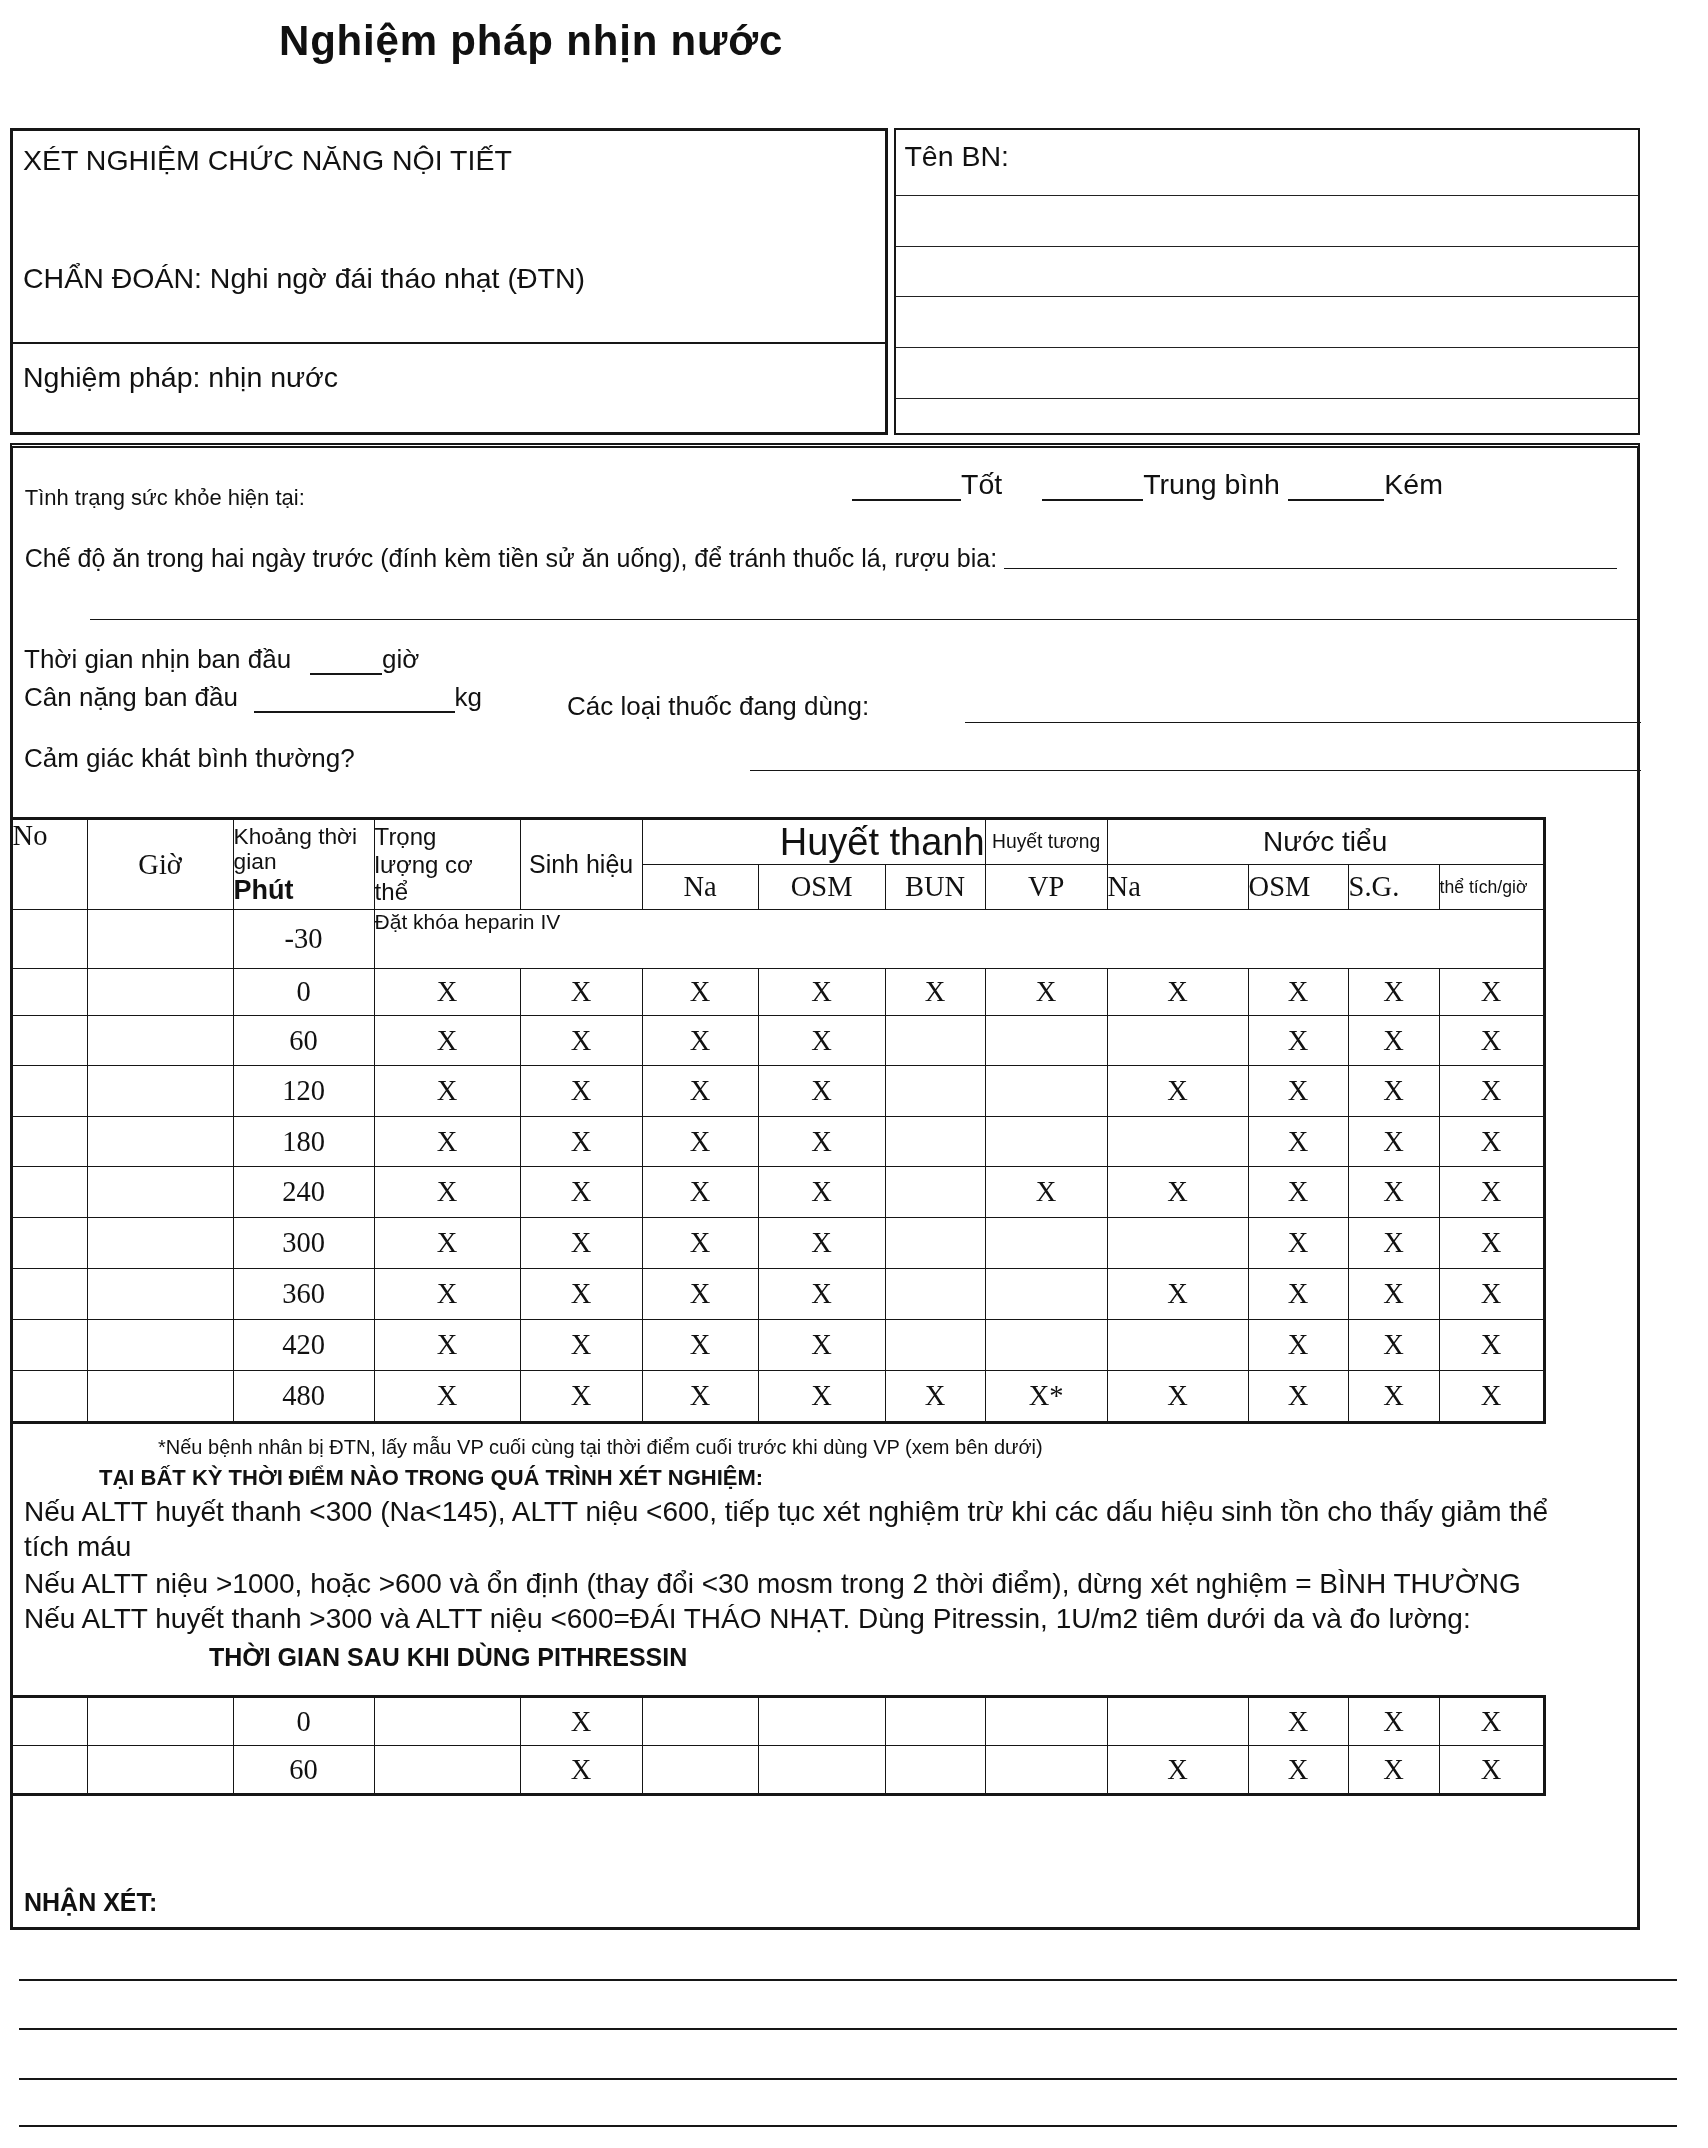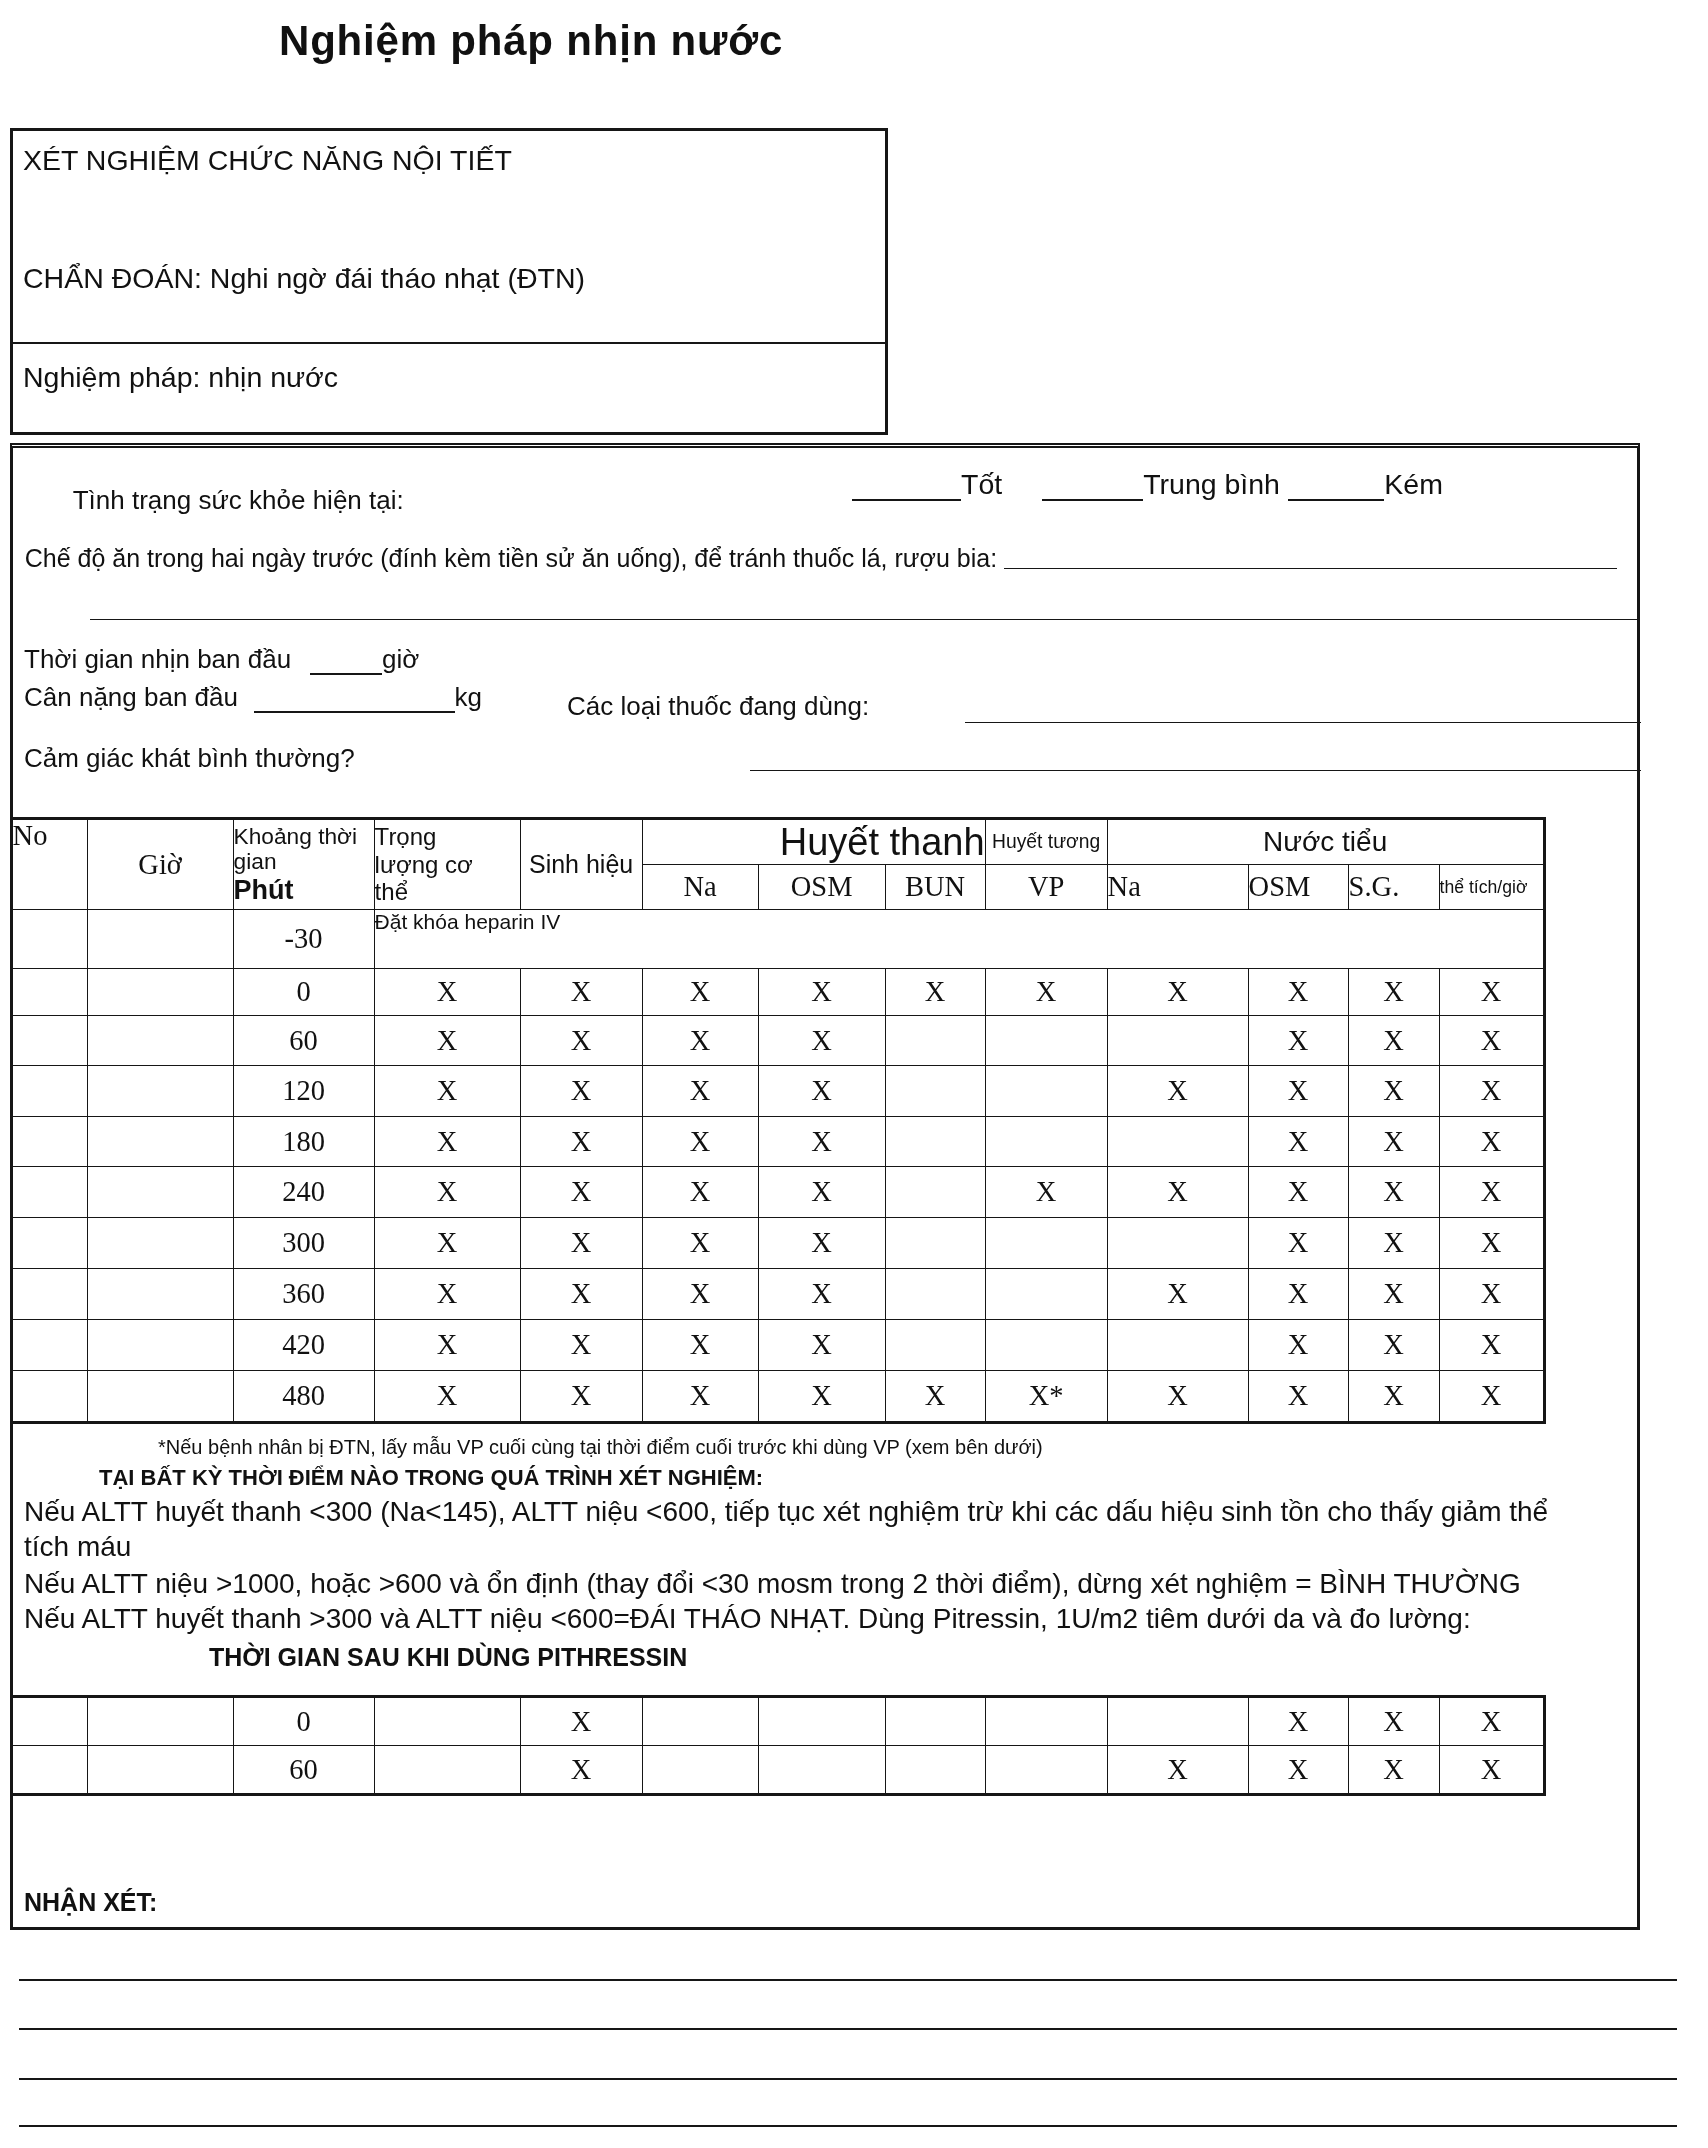--- a/index.html
+++ b/index.html
@@ -21,21 +21,21 @@
   .hl-divider{left:0;top:211px;width:100%;border-top:2.5px solid #161616;}
   .hl-line3{left:10px;top:230px;font-size:28.5px;}
   .hr-label{left:8.4px;top:10px;font-size:28.5px;}
   .hr-row{width:100%;border-top:1.7px solid #222;}
 
   
   .body-box{
     left:10px;top:443px;width:1630px;height:1487px;box-sizing:border-box;
     border:3.4px solid #161616;border-top:5.9px double #161616;
   }
-  .status-label{left:11.7px;top:37px;font-size:26px;margin-left:48px;}
+  .status-label{left:11.7px;top:37px;font-size:22px;}
   .options-row{left:839px;top:20px;font-size:28.5px;white-space:nowrap;}
   .blank{display:inline-block;border-bottom:2.5px solid #161616;height:28.5px;vertical-align:bottom;}
   .w130{width:109px;} .w120{width:101px;margin-left:40px;} .w115{width:96px;margin-left:8.4px;}
   .diet-row{left:11.7px;top:96px;width:1601px;display:flex;align-items:flex-end;font-size:25px;}
   .diet-line{flex:1;border-bottom:1.7px solid #161616;margin:0 8.4px 4.2px 6.7px;height:0.8px;}
   .free-line{border-top:1.7px solid #161616;height:0;}
   .line-a{left:77px;top:171px;width:1549px;}
   .line-b{left:952px;top:274px;width:676px;}
   .line-c{left:737px;top:322px;width:891px;}
   .fast-line1{left:11px;top:196px;font-size:26px;}
@@ -83,20 +83,30 @@
 
   <div class="abs doc-title">Nghiệm pháp nhịn nước</div>
 
   <div class="abs hbox-left">
     <div class="abs hl-line1">XÉT NGHIỆM CHỨC NĂNG NỘI TIẾT</div>
     <div class="abs hl-line2">CHẨN ĐOÁN: Nghi ngờ đái tháo nhạt (ĐTN)</div>
     <div class="abs hl-divider"></div>
     <div class="abs hl-line3">Nghiệm pháp: nhịn nước</div>
   </div>
 
+  <div class="abs hbox-right">
+    <div class="hr-label abs">Tên BN:</div>
+    <div style="position:absolute;top:65px;width:100%;">
+      <div class="hr-row" style="height:50px;"></div>
+      <div class="hr-row" style="height:49px;"></div>
+      <div class="hr-row" style="height:50px;"></div>
+      <div class="hr-row" style="height:50px;"></div>
+      <div class="hr-row" style="height:39px;"></div>
+    </div>
+  </div>
 
   <div class="abs body-box">
 
     <div class="abs status-label">Tình trạng sức khỏe hiện tại:</div>
 
     <div class="abs options-row">
       <span class="blank w130"></span><span>Tốt</span><span class="blank w120"></span><span>Trung bình</span><span class="blank w115"></span><span>Kém</span>
     </div>
 
     <div class="abs diet-row">

